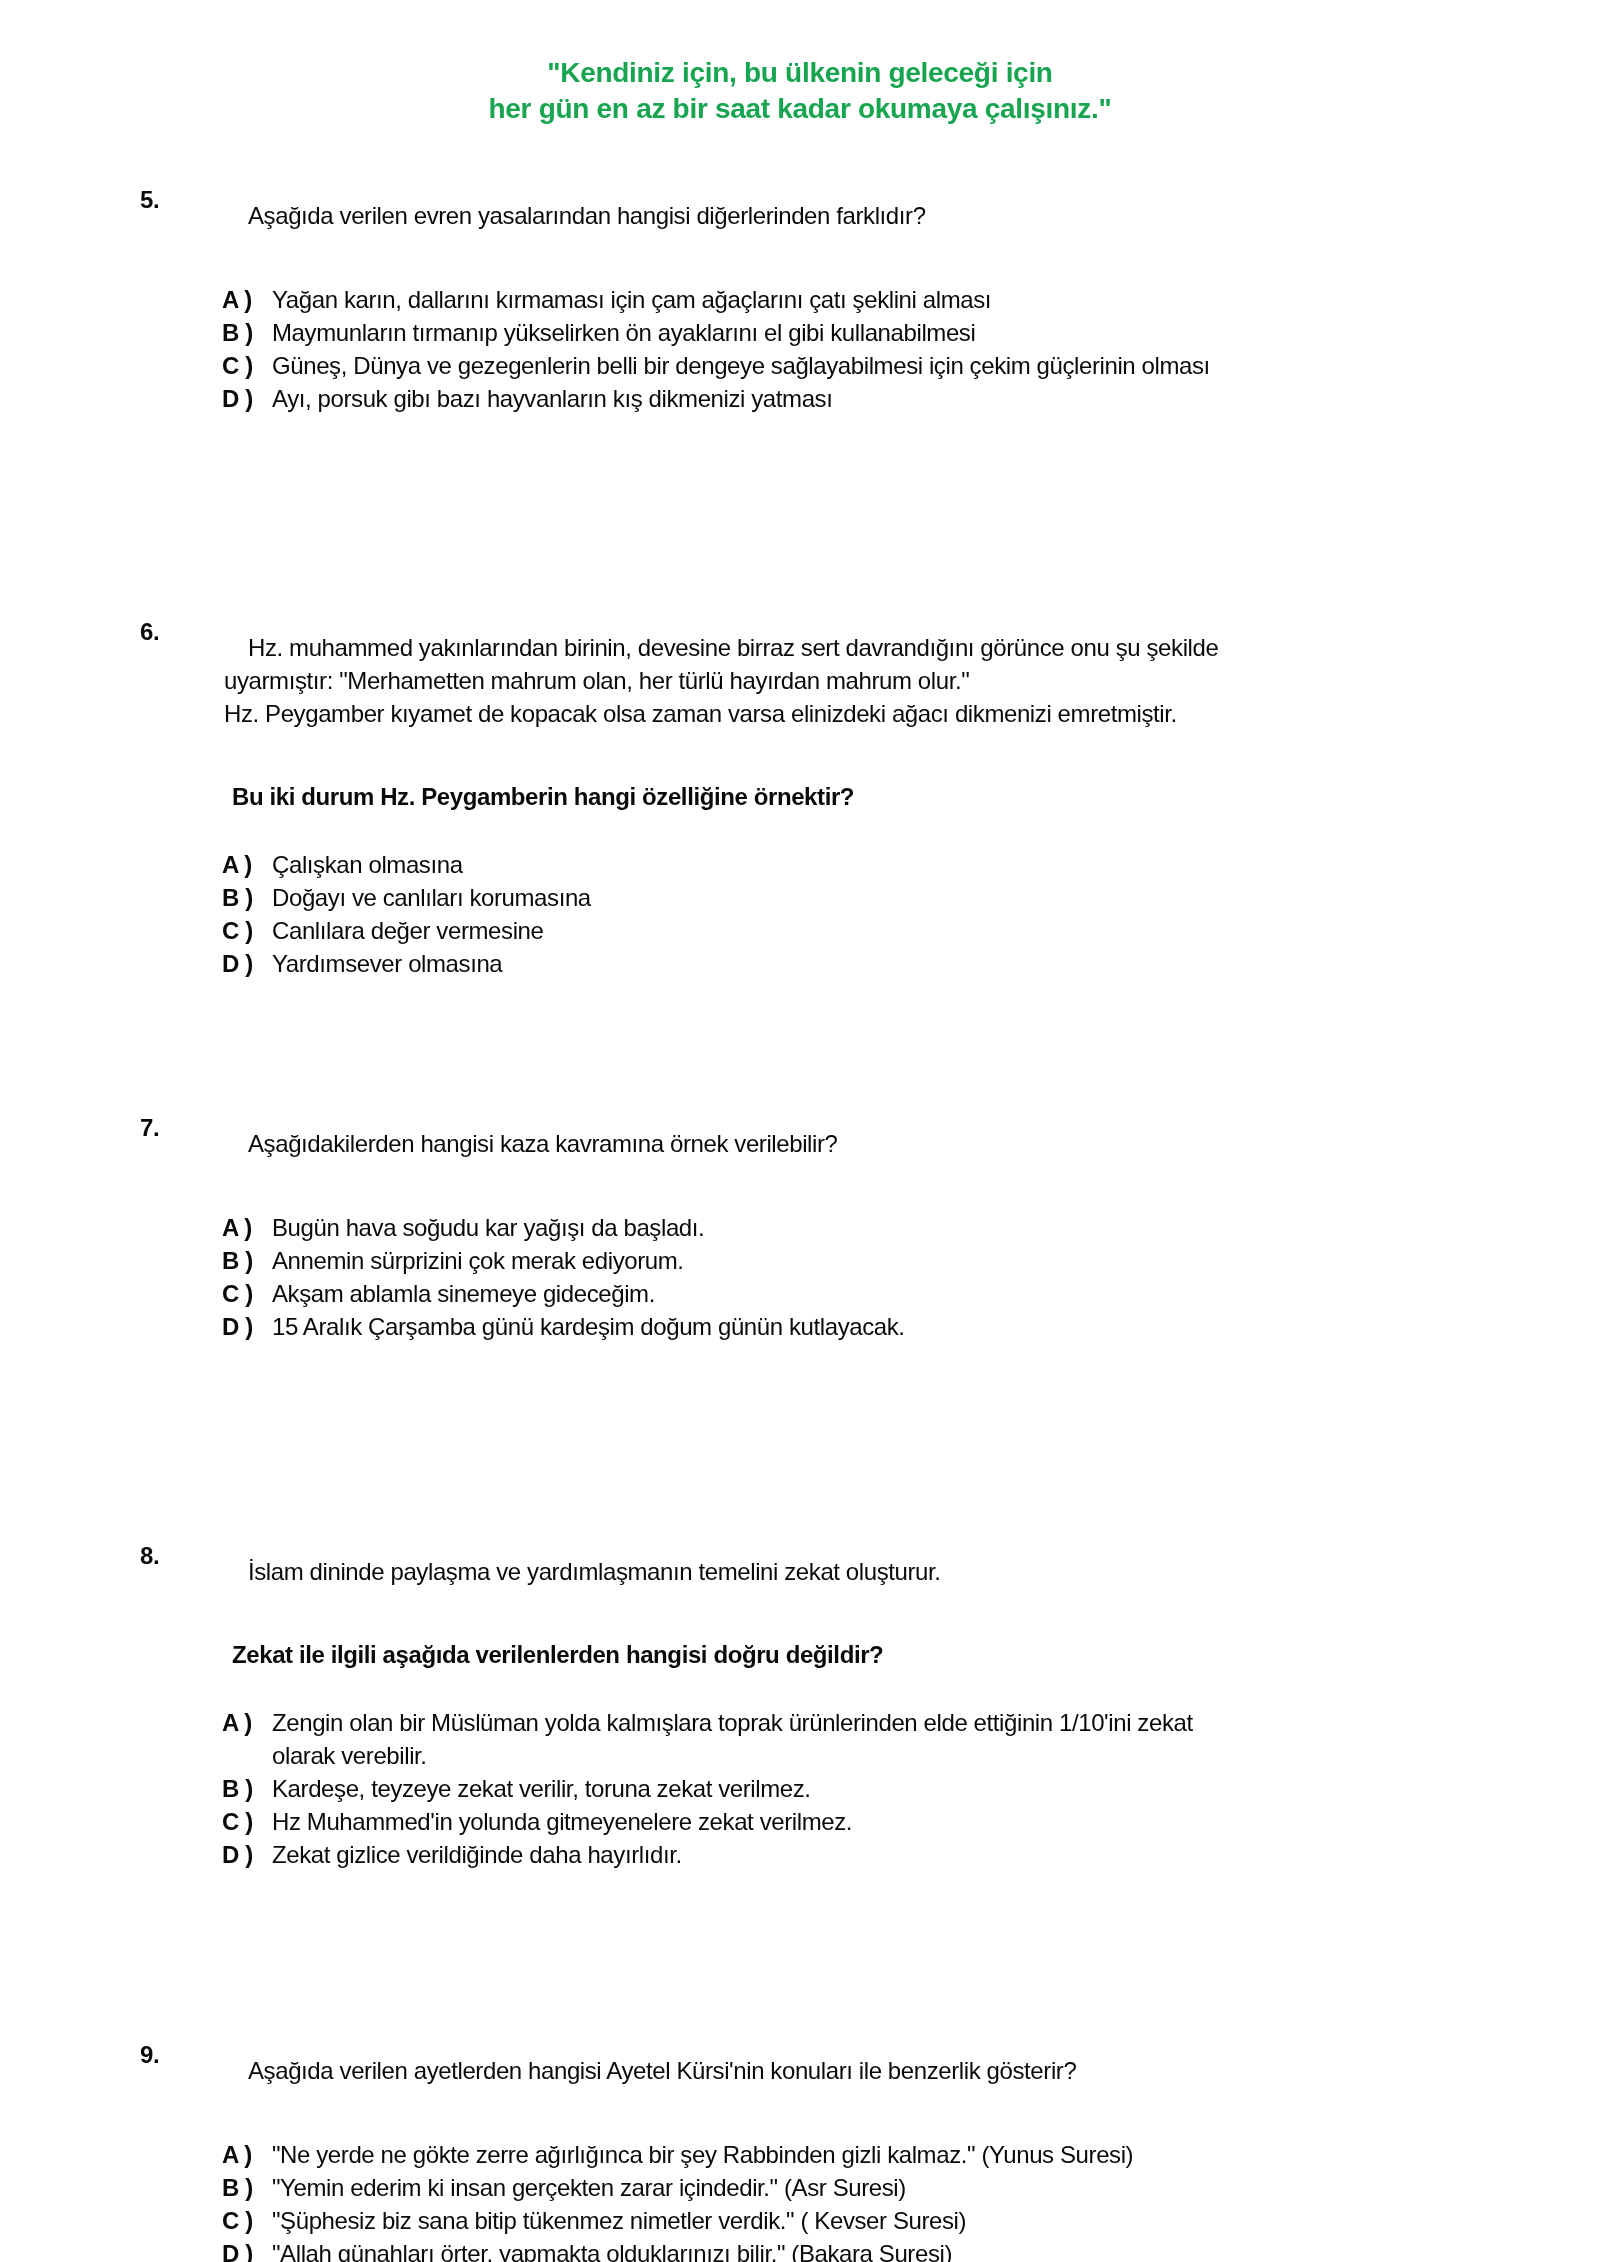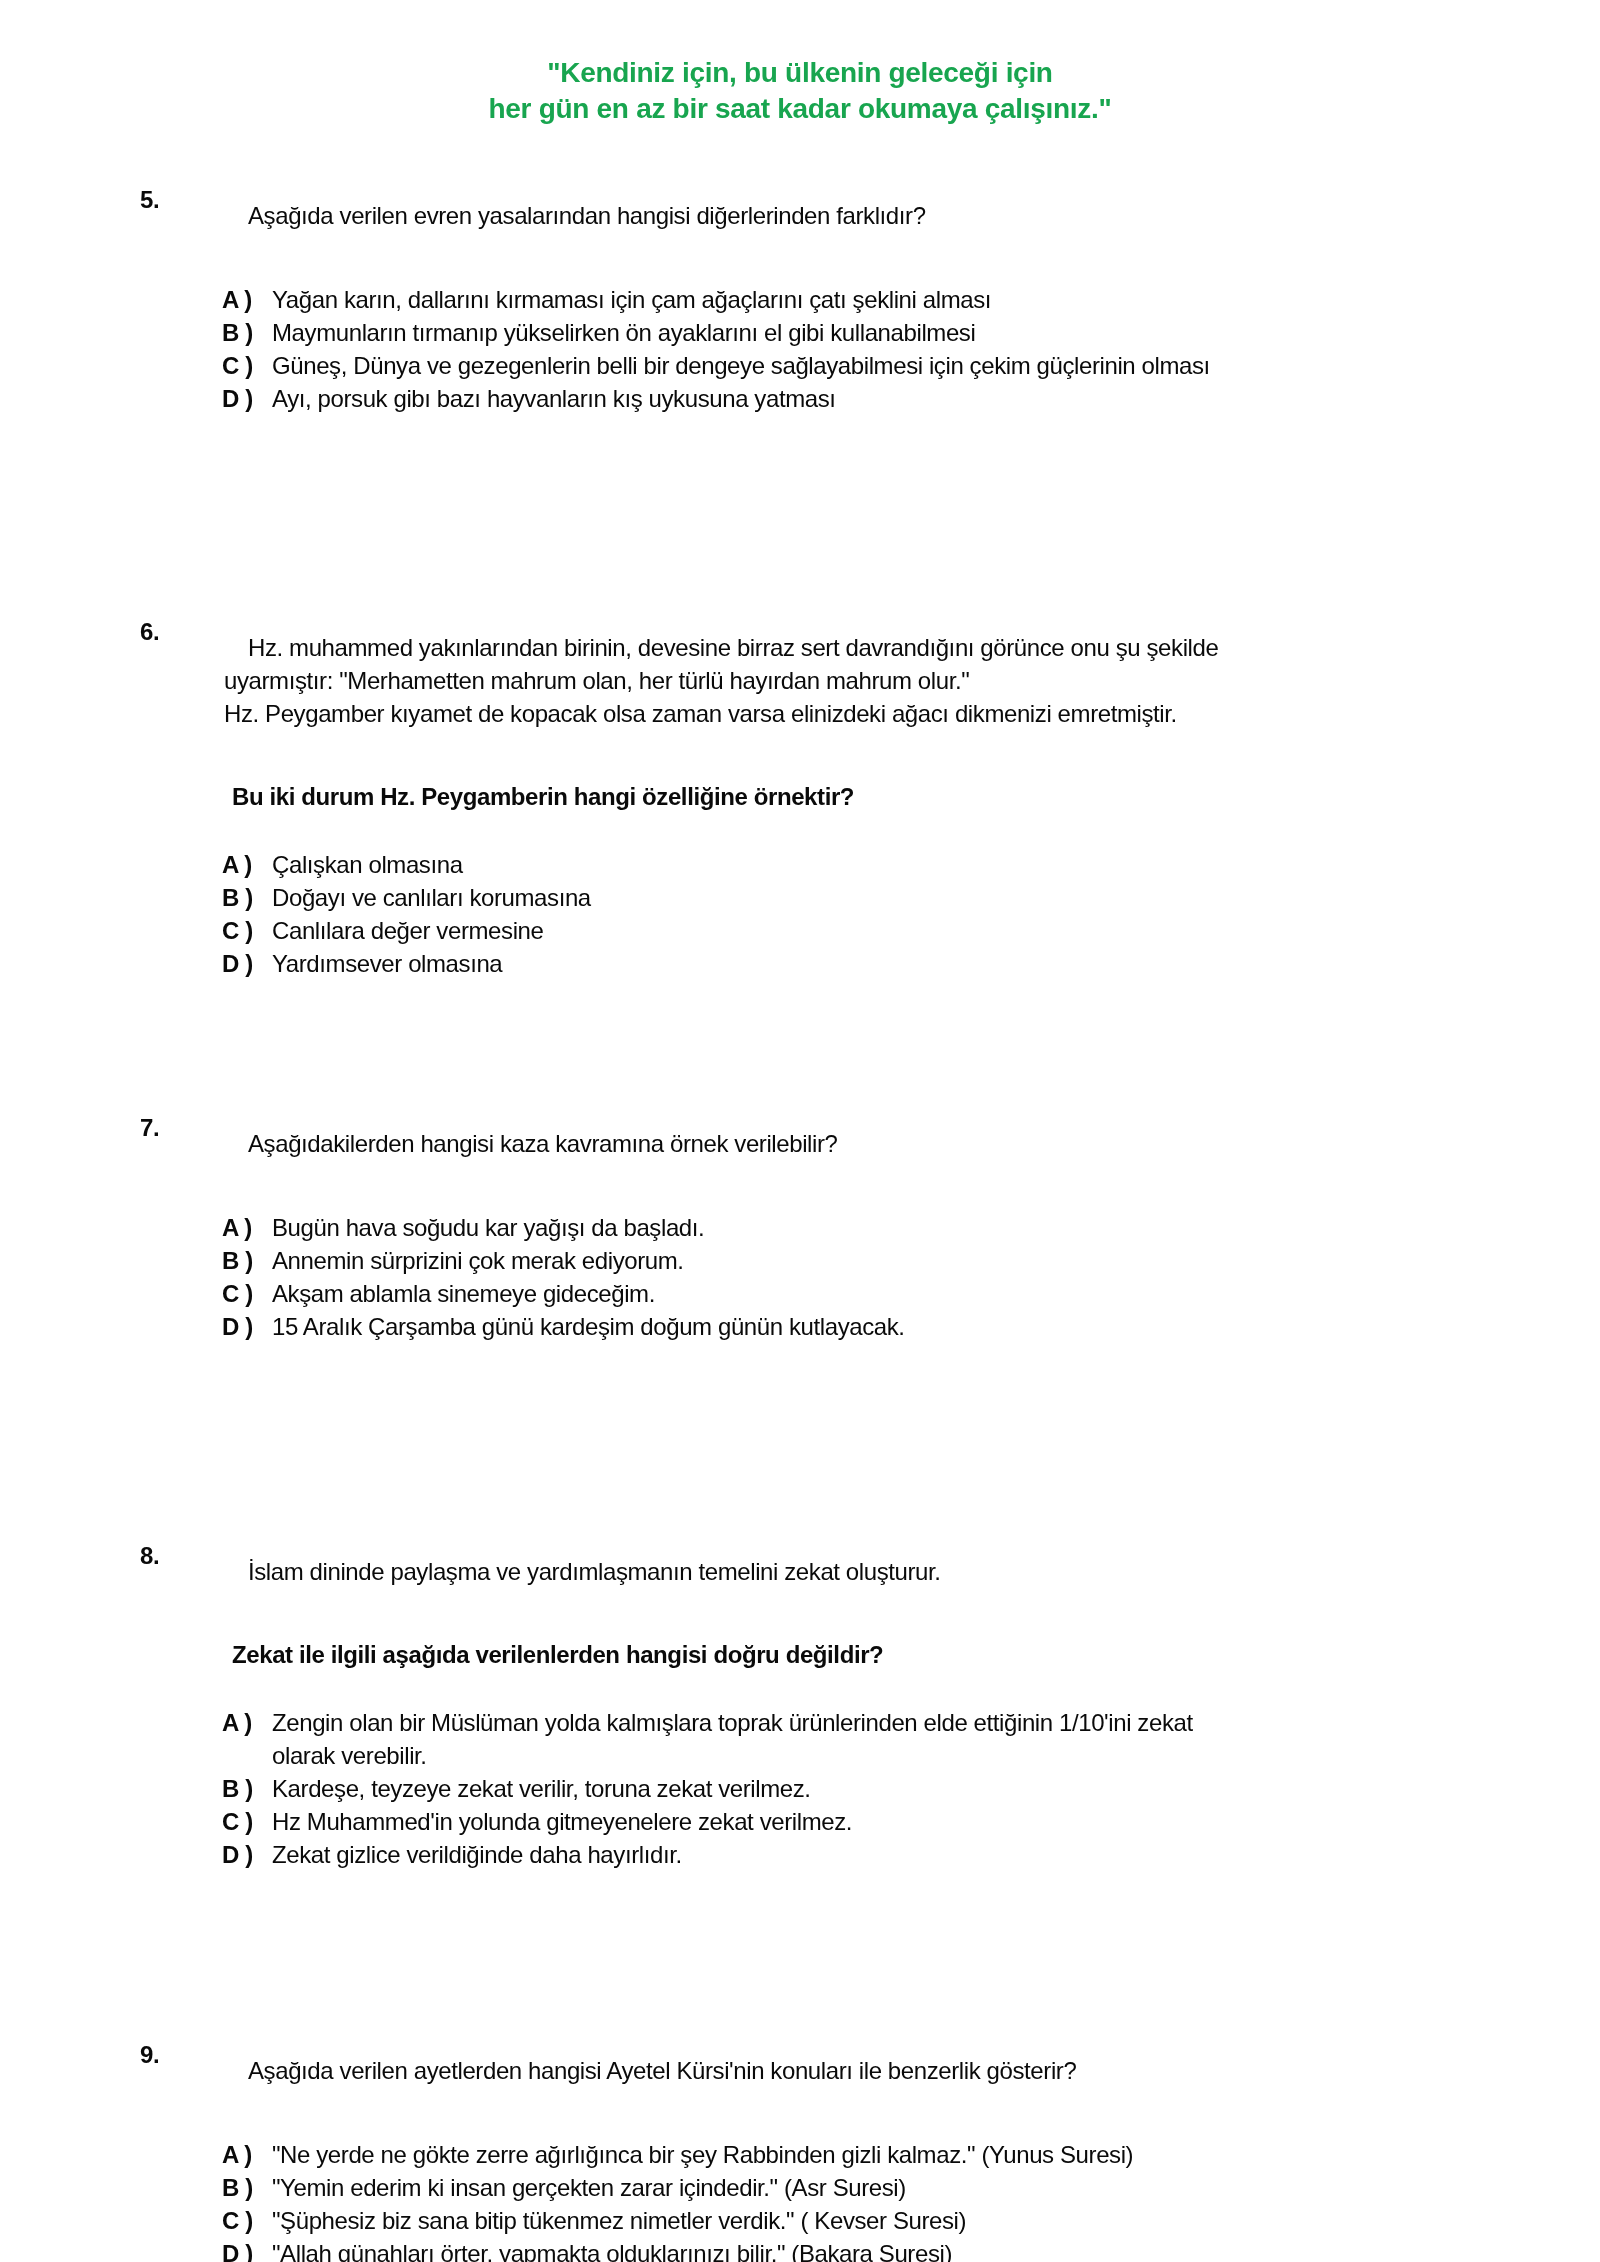--- a/index.html
+++ b/index.html
@@ -122,21 +122,21 @@
       <div class="option">
         <span class="opt-letter">B )</span>
         <span class="opt-text">Maymunların tırmanıp yükselirken ön ayaklarını el gibi kullanabilmesi</span>
       </div>
       <div class="option">
         <span class="opt-letter">C )</span>
         <span class="opt-text">Güneş, Dünya ve gezegenlerin belli bir dengeye sağlayabilmesi için çekim güçlerinin olması</span>
       </div>
       <div class="option">
         <span class="opt-letter">D )</span>
-        <span class="opt-text">Ayı, porsuk gibı bazı hayvanların kış uykusuna yatması</span>
+        <span class="opt-text">Ayı, porsuk gibı bazı hayvanların kış dikmenizi yatması</span>
       </div>
     </div>
   </section>
 
   <section class="question sec-q6">
     <div class="q-row">
       <span class="q-num">6.</span>
       <p class="q-text">Hz. muhammed yakınlarından birinin, devesine birraz sert davrandığını görünce onu şu şekilde
 uyarmıştır: "Merhametten mahrum olan, her türlü hayırdan mahrum olur."
 Hz. Peygamber kıyamet de kopacak olsa zaman varsa elinizdeki ağacı dikmenizi emretmiştir.</p>

